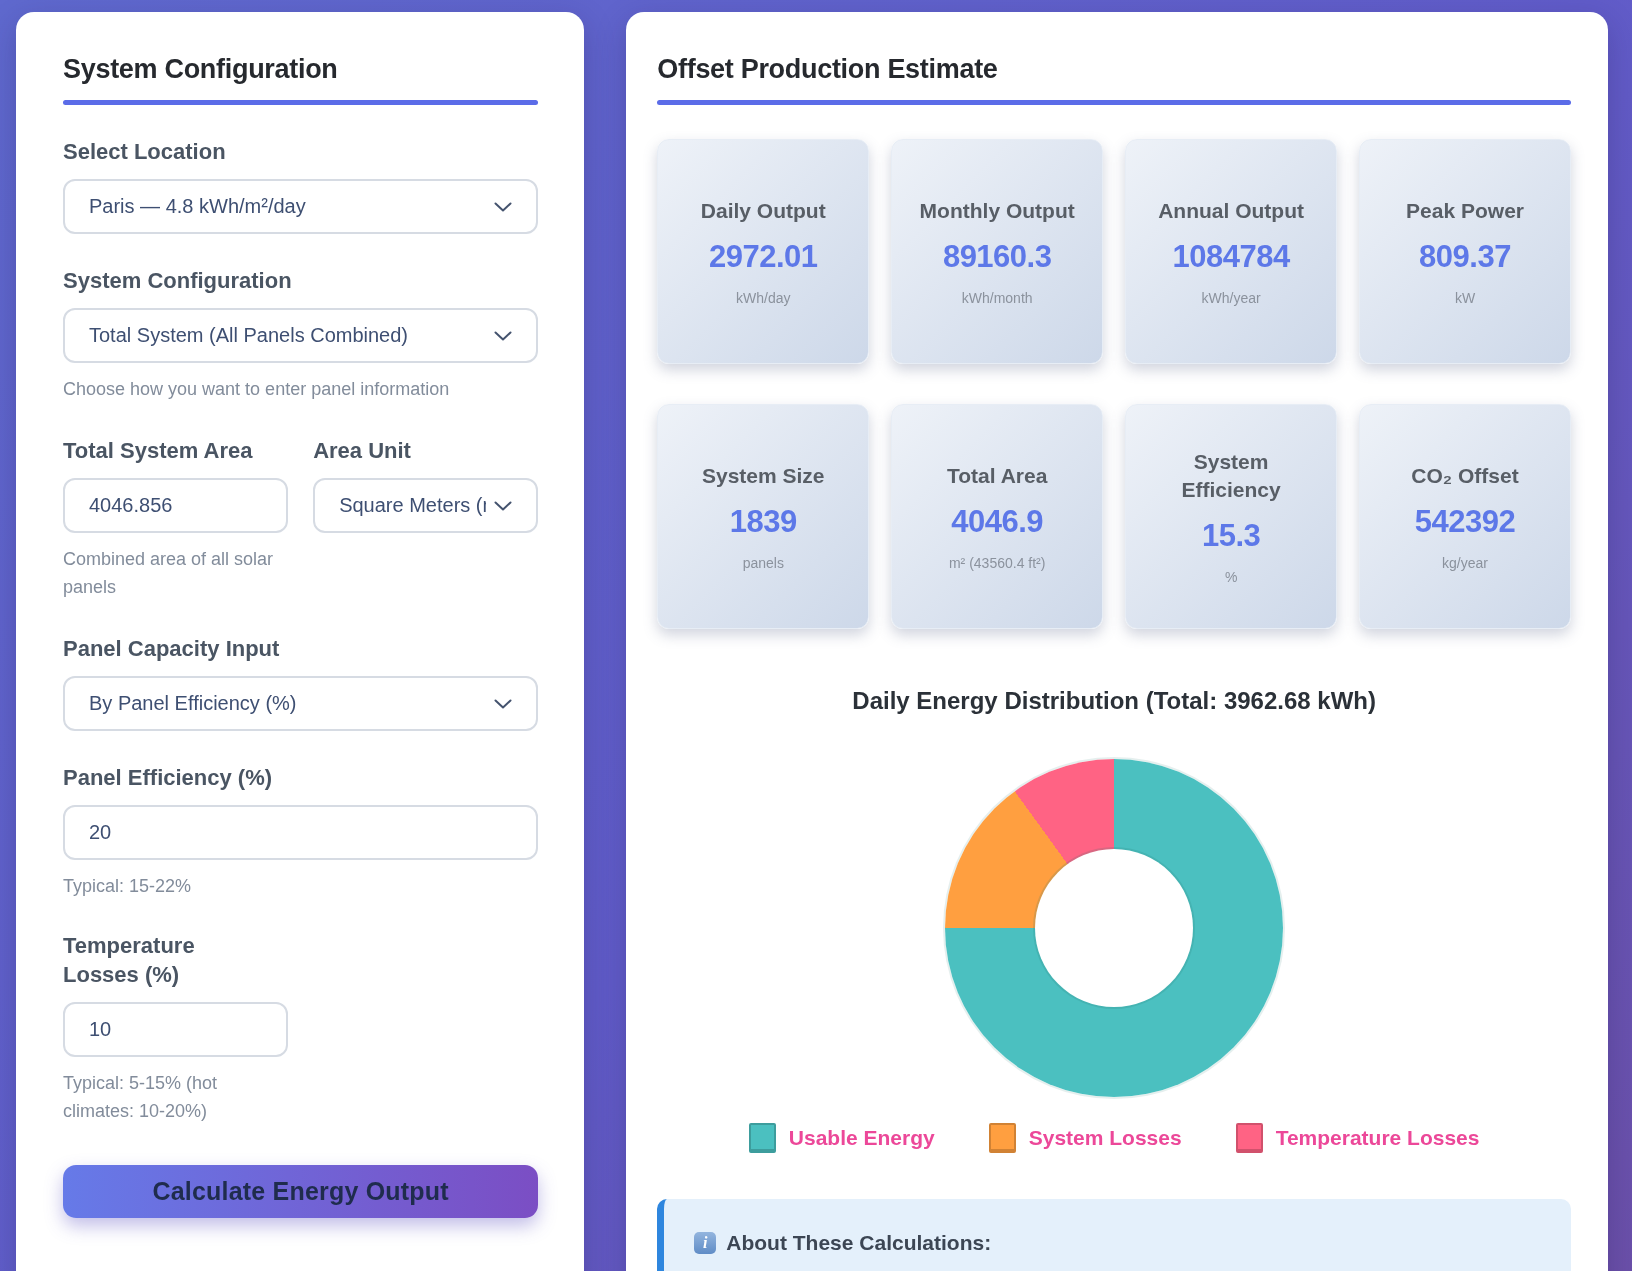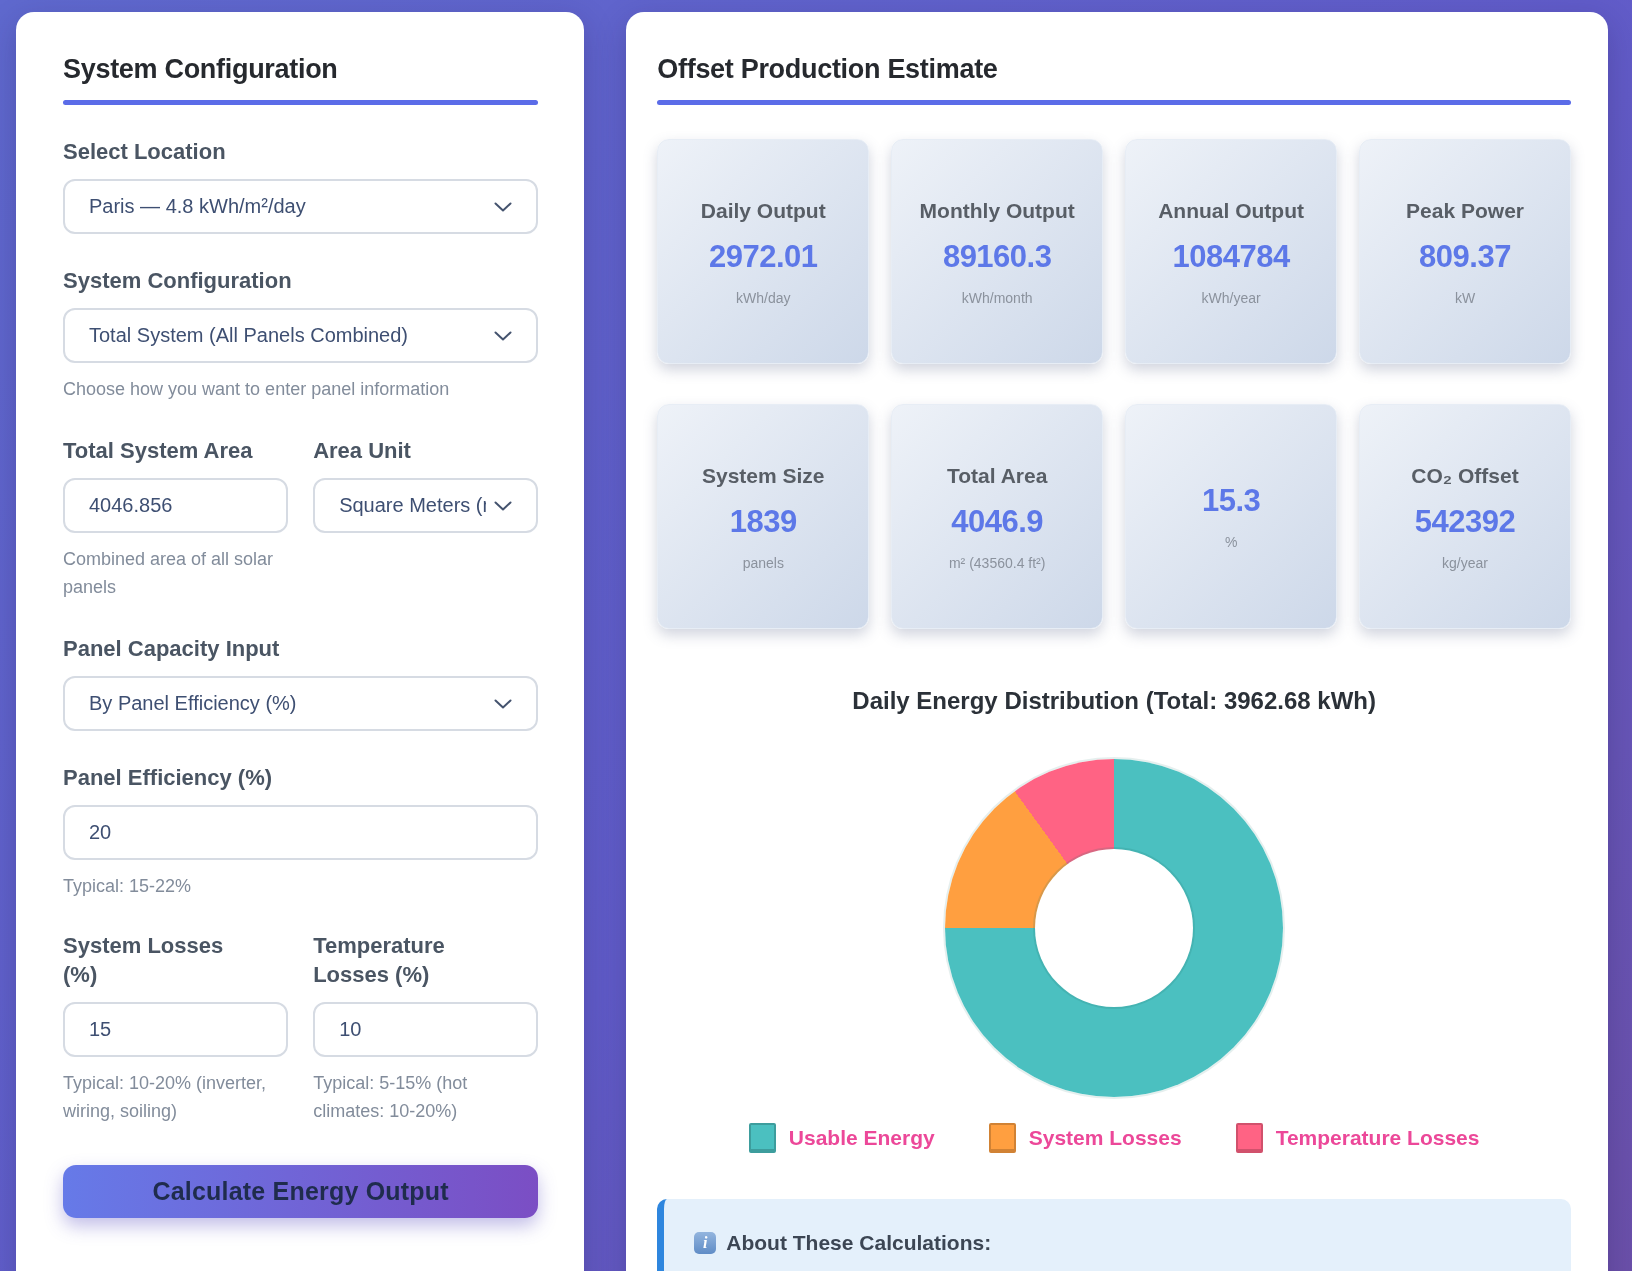--- a/index.html
+++ b/index.html
@@ -138,25 +138,20 @@
             <path d="M1.5 1.5 L9 8.5 L16.5 1.5" stroke="#44536e" stroke-width="2" fill="none" stroke-linecap="round" stroke-linejoin="round"></path>
           </svg></span>
     </div>
 
     <div class="field-label">Panel Efficiency (%)</div>
     <input class="control" type="text" value="20" style="">
     <div class="help">Typical: 15-22%</div>
 
     <div class="two-col" style="margin-top:18px;">
       <div class="col">
-        <div class="field-label narrow" style="margin-top:13px;">System Losses (%)</div>
-        <input class="control" type="text" value="15" style="">
-        <div class="help">Typical: 10-20% (inverter, wiring, soiling)</div>
-      </div>
-      <div class="col">
         <div class="field-label narrow" style="margin-top:13px;">Temperature Losses (%)</div>
         <input class="control" type="text" value="10" style="">
         <div class="help">Typical: 5-15% (hot climates: 10-20%)</div>
       </div>
     </div>
 
     <button class="calc-btn">Calculate Energy Output</button>
   </div>
 
   <div class="panel right">
@@ -191,20 +186,21 @@
         <div class="stat-label">System Size</div>
         <div class="stat-value">1839</div>
         <div class="stat-unit">panels</div>
       </div>
       <div class="stat-card">
         <div class="stat-label">Total Area</div>
         <div class="stat-value">4046.9</div>
         <div class="stat-unit">m² (43560.4 ft²)</div>
       </div>
       <div class="stat-card">
+        <div class="stat-label">System Efficiency</div>
         <div class="stat-value">15.3</div>
         <div class="stat-unit">%</div>
       </div>
       <div class="stat-card">
         <div class="stat-label">CO₂ Offset</div>
         <div class="stat-value">542392</div>
         <div class="stat-unit">kg/year</div>
       </div>
     </div>
 

